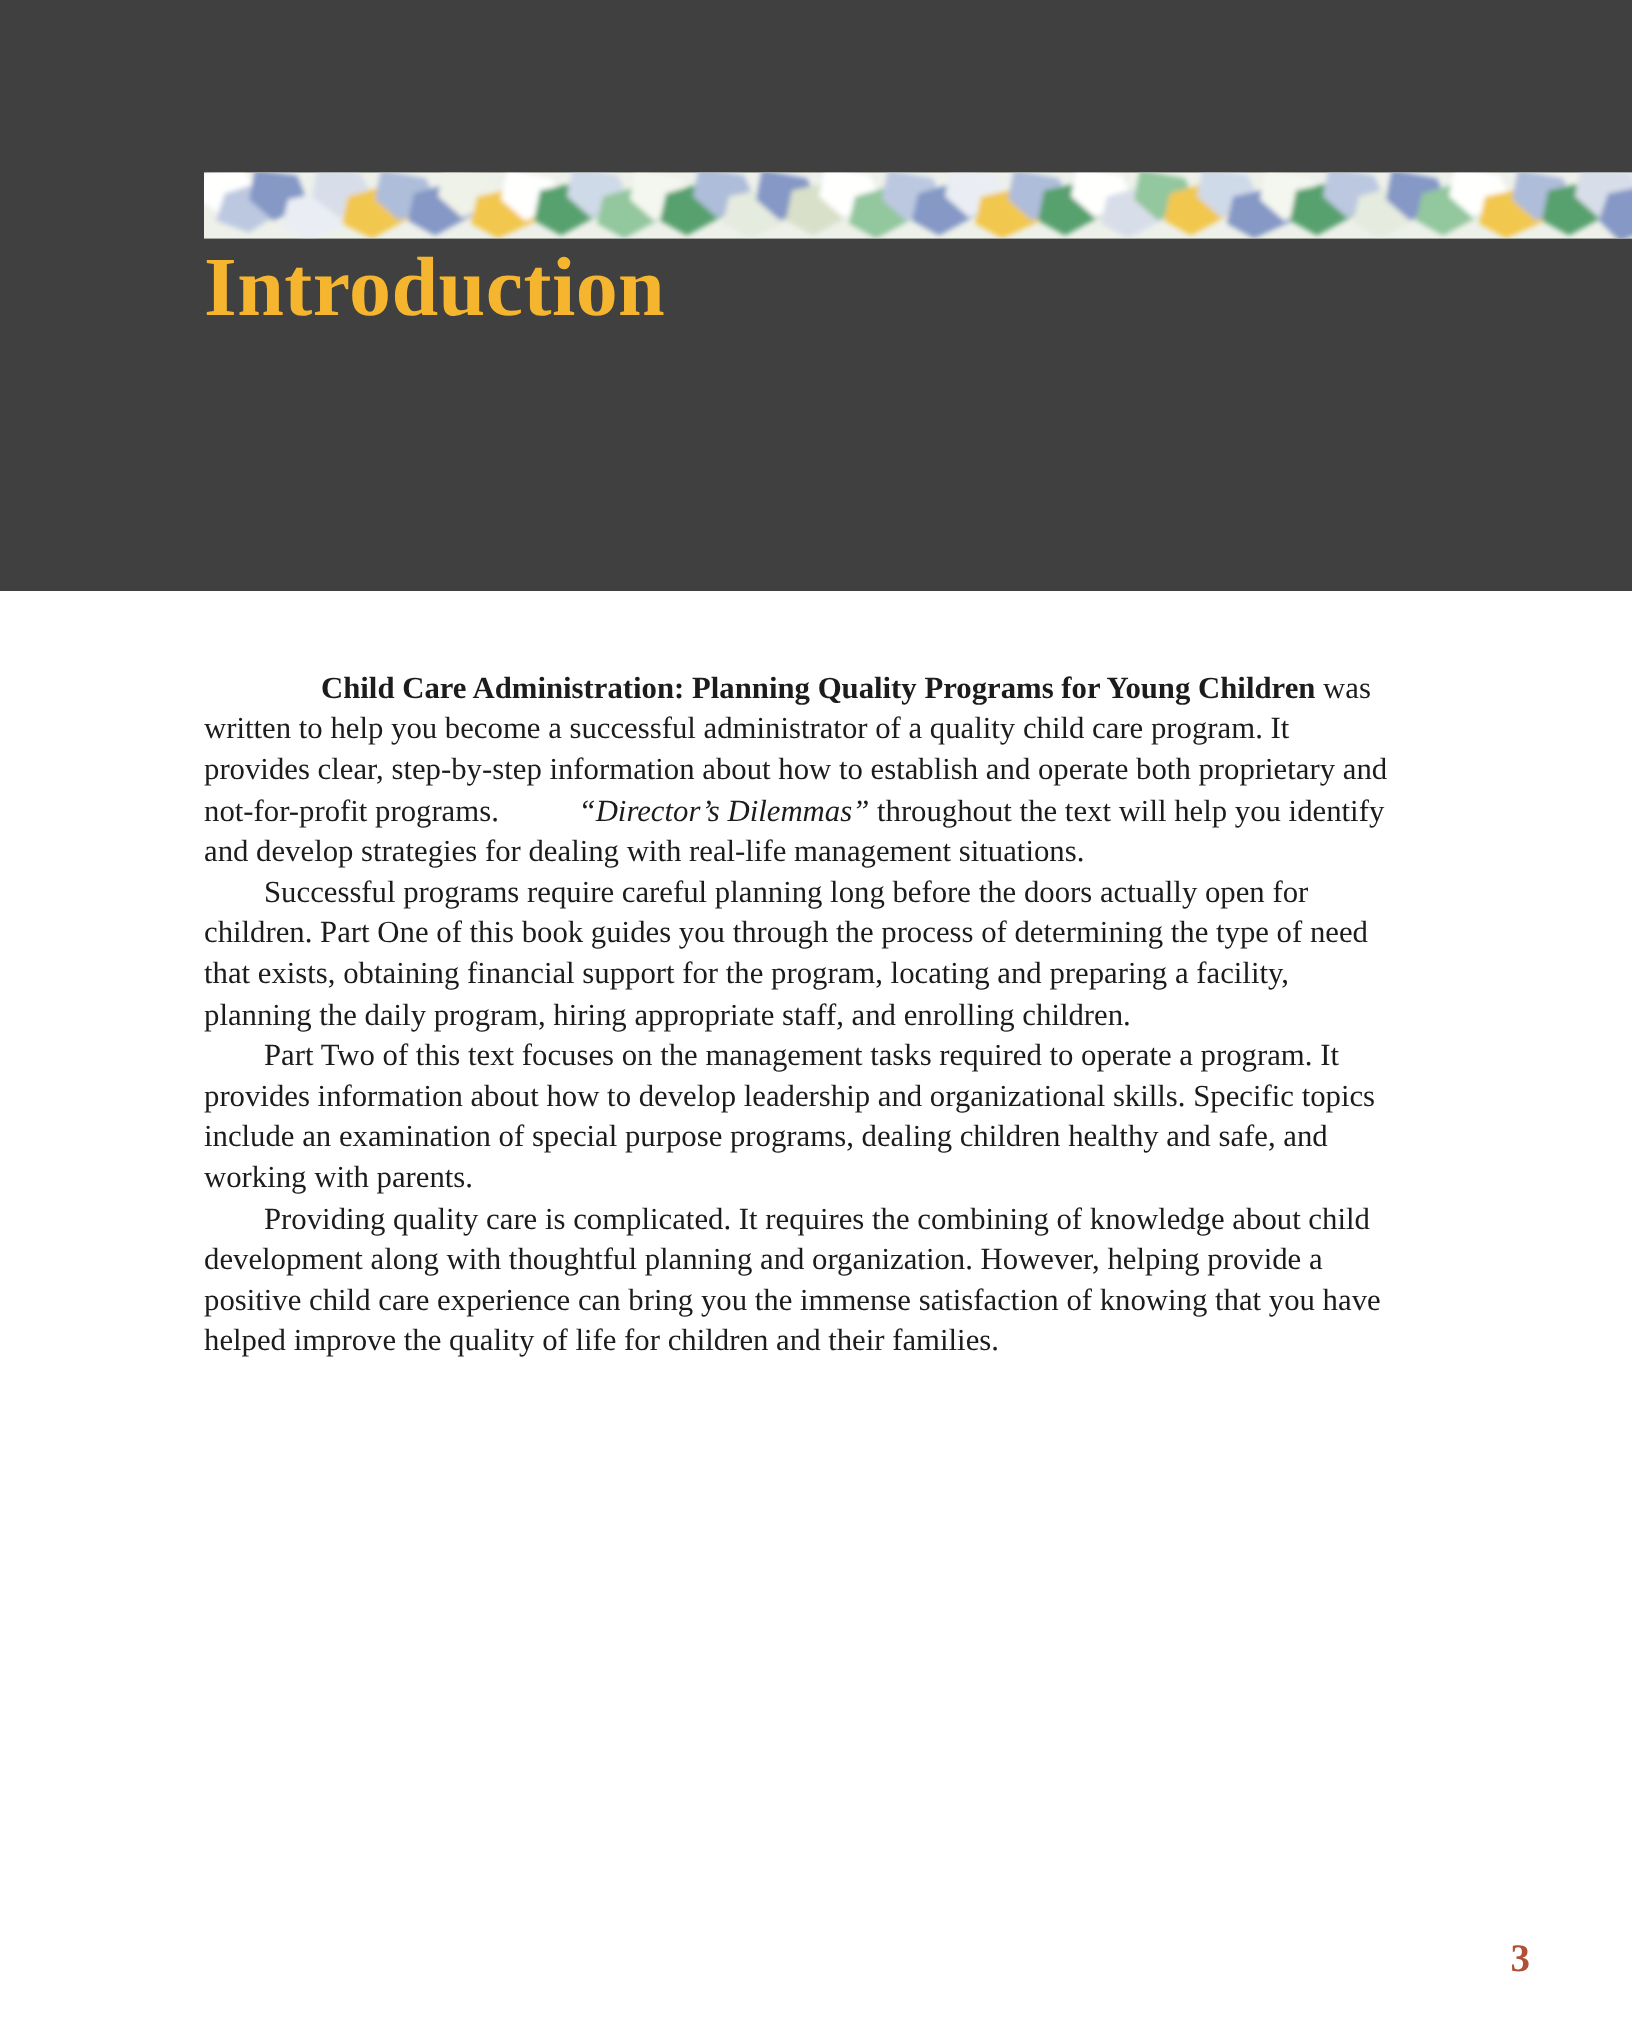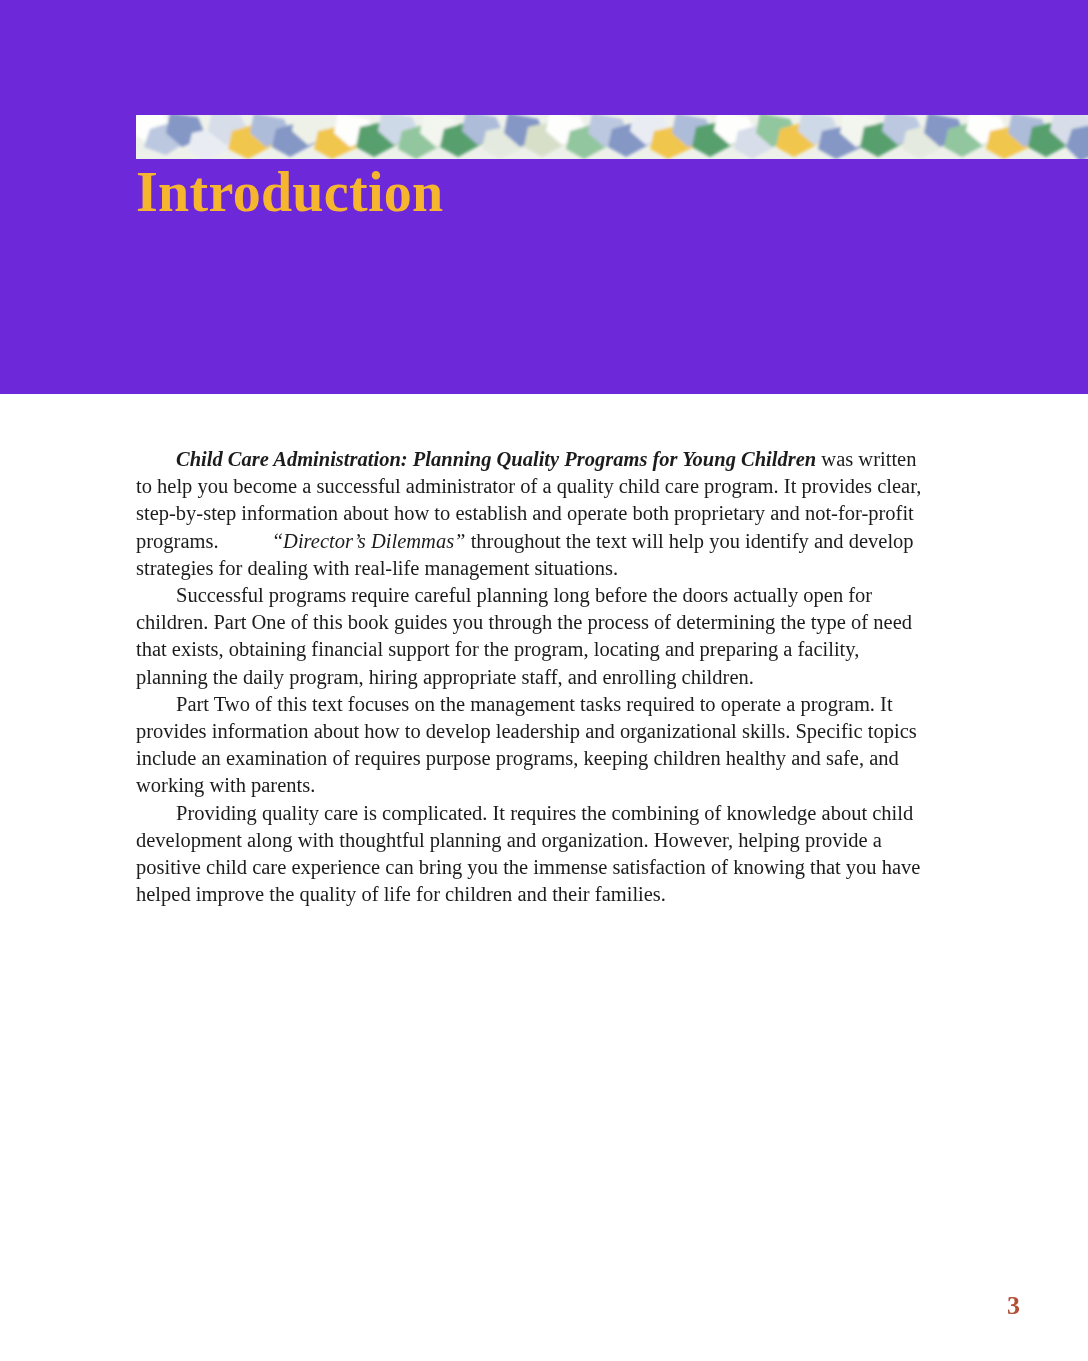--- a/index.html
+++ b/index.html
@@ -16,21 +16,21 @@
     position: relative;
   }
 
   
   .header-block {
     position: absolute;
     left: 0;
     top: 0;
     width: 1088px;
     height: 394px;
-    background: #6d28d9;
+    background: #404040;
   }
 
   
   .mosaic-band {
     position: absolute;
     left: 136px;
     top: 115px;
     width: 952px;
     height: 44px;
     overflow: hidden;
@@ -66,22 +66,22 @@
   .body-text p {
     margin: 0;
     font-size: 20.5px;
     line-height: 27.2px;
     color: #1c1c1c;
     text-indent: 40px;
     text-align: left;
     font-family: "Liberation Serif", "DejaVu Serif", serif;
   }
   .body-text p .book-title {
-    font-style: italic;
     font-weight: bold;
+    margin-left: 38px;
   }
   .body-text p .quoted {
     font-style: italic;
     margin-left: 48px;
   }
 
   
   .page-number {
     position: absolute;
     right: 68px;
@@ -156,17 +156,17 @@
       </g>
     </svg>
   </div>
 
   <h1 class="chapter-title">Introduction</h1>
 </div>
 
 <div class="body-text">
     <p><span class="book-title">Child Care Administration: Planning Quality Programs for Young Children</span><span>  was written to help you become a successful administrator of a quality child care program. It provides clear, step-by-step information about how to establish and operate both proprietary and not-for-profit programs. </span><span class="quoted">“Director’s Dilemmas”</span><span> throughout the text will help you identify and develop strategies for dealing with real-life management situations.</span></p>
     <p><span>Successful programs require careful planning long before the doors actually open for children. Part One of this book guides you through the process of determining the type of need that exists, obtaining financial support for the program, locating and preparing a facility, planning the daily program, hiring appropriate staff, and enrolling children.</span></p>
-    <p><span>Part Two of this text focuses on the management tasks required to operate a program. It provides information about how to develop leadership and organizational skills. Specific topics include an examination of requires purpose programs, keeping children healthy and safe, and working with parents.</span></p>
+    <p><span>Part Two of this text focuses on the management tasks required to operate a program. It provides information about how to develop leadership and organizational skills. Specific topics include an examination of special purpose programs, dealing children healthy and safe, and working with parents.</span></p>
     <p><span>Providing quality care is complicated. It requires the combining of knowledge about child development along with thoughtful planning and organization. However, helping provide a positive child care experience can bring you the immense satisfaction of knowing that you have helped improve the quality of life for children and their families.</span></p>
   </div>
 
 <div class="page-number">3</div>
 
 </body></html>

